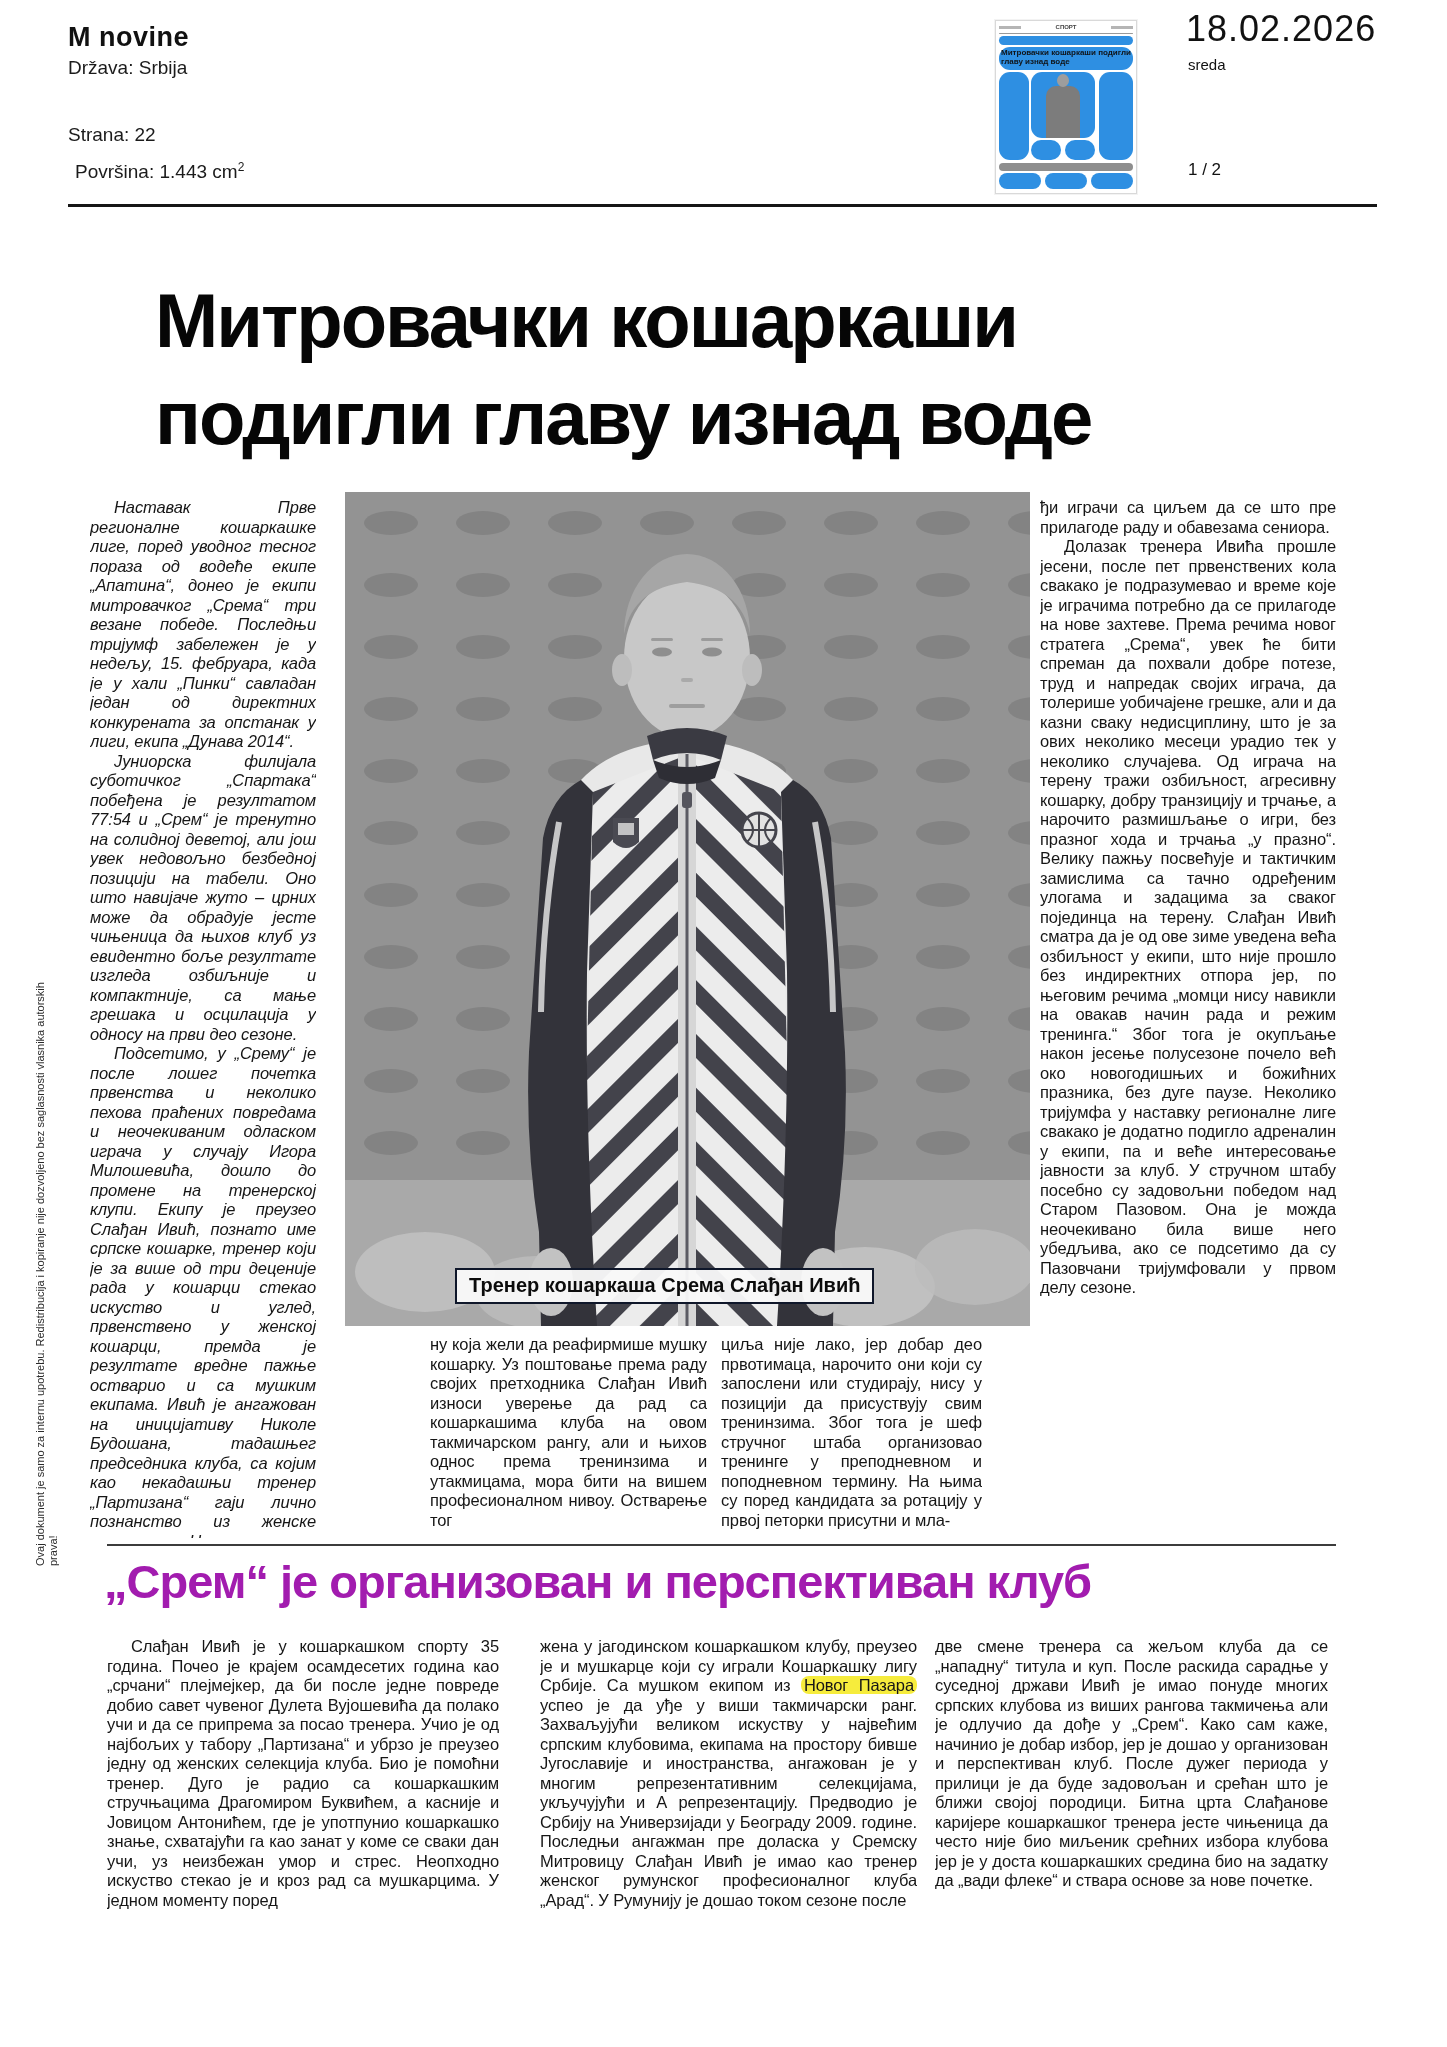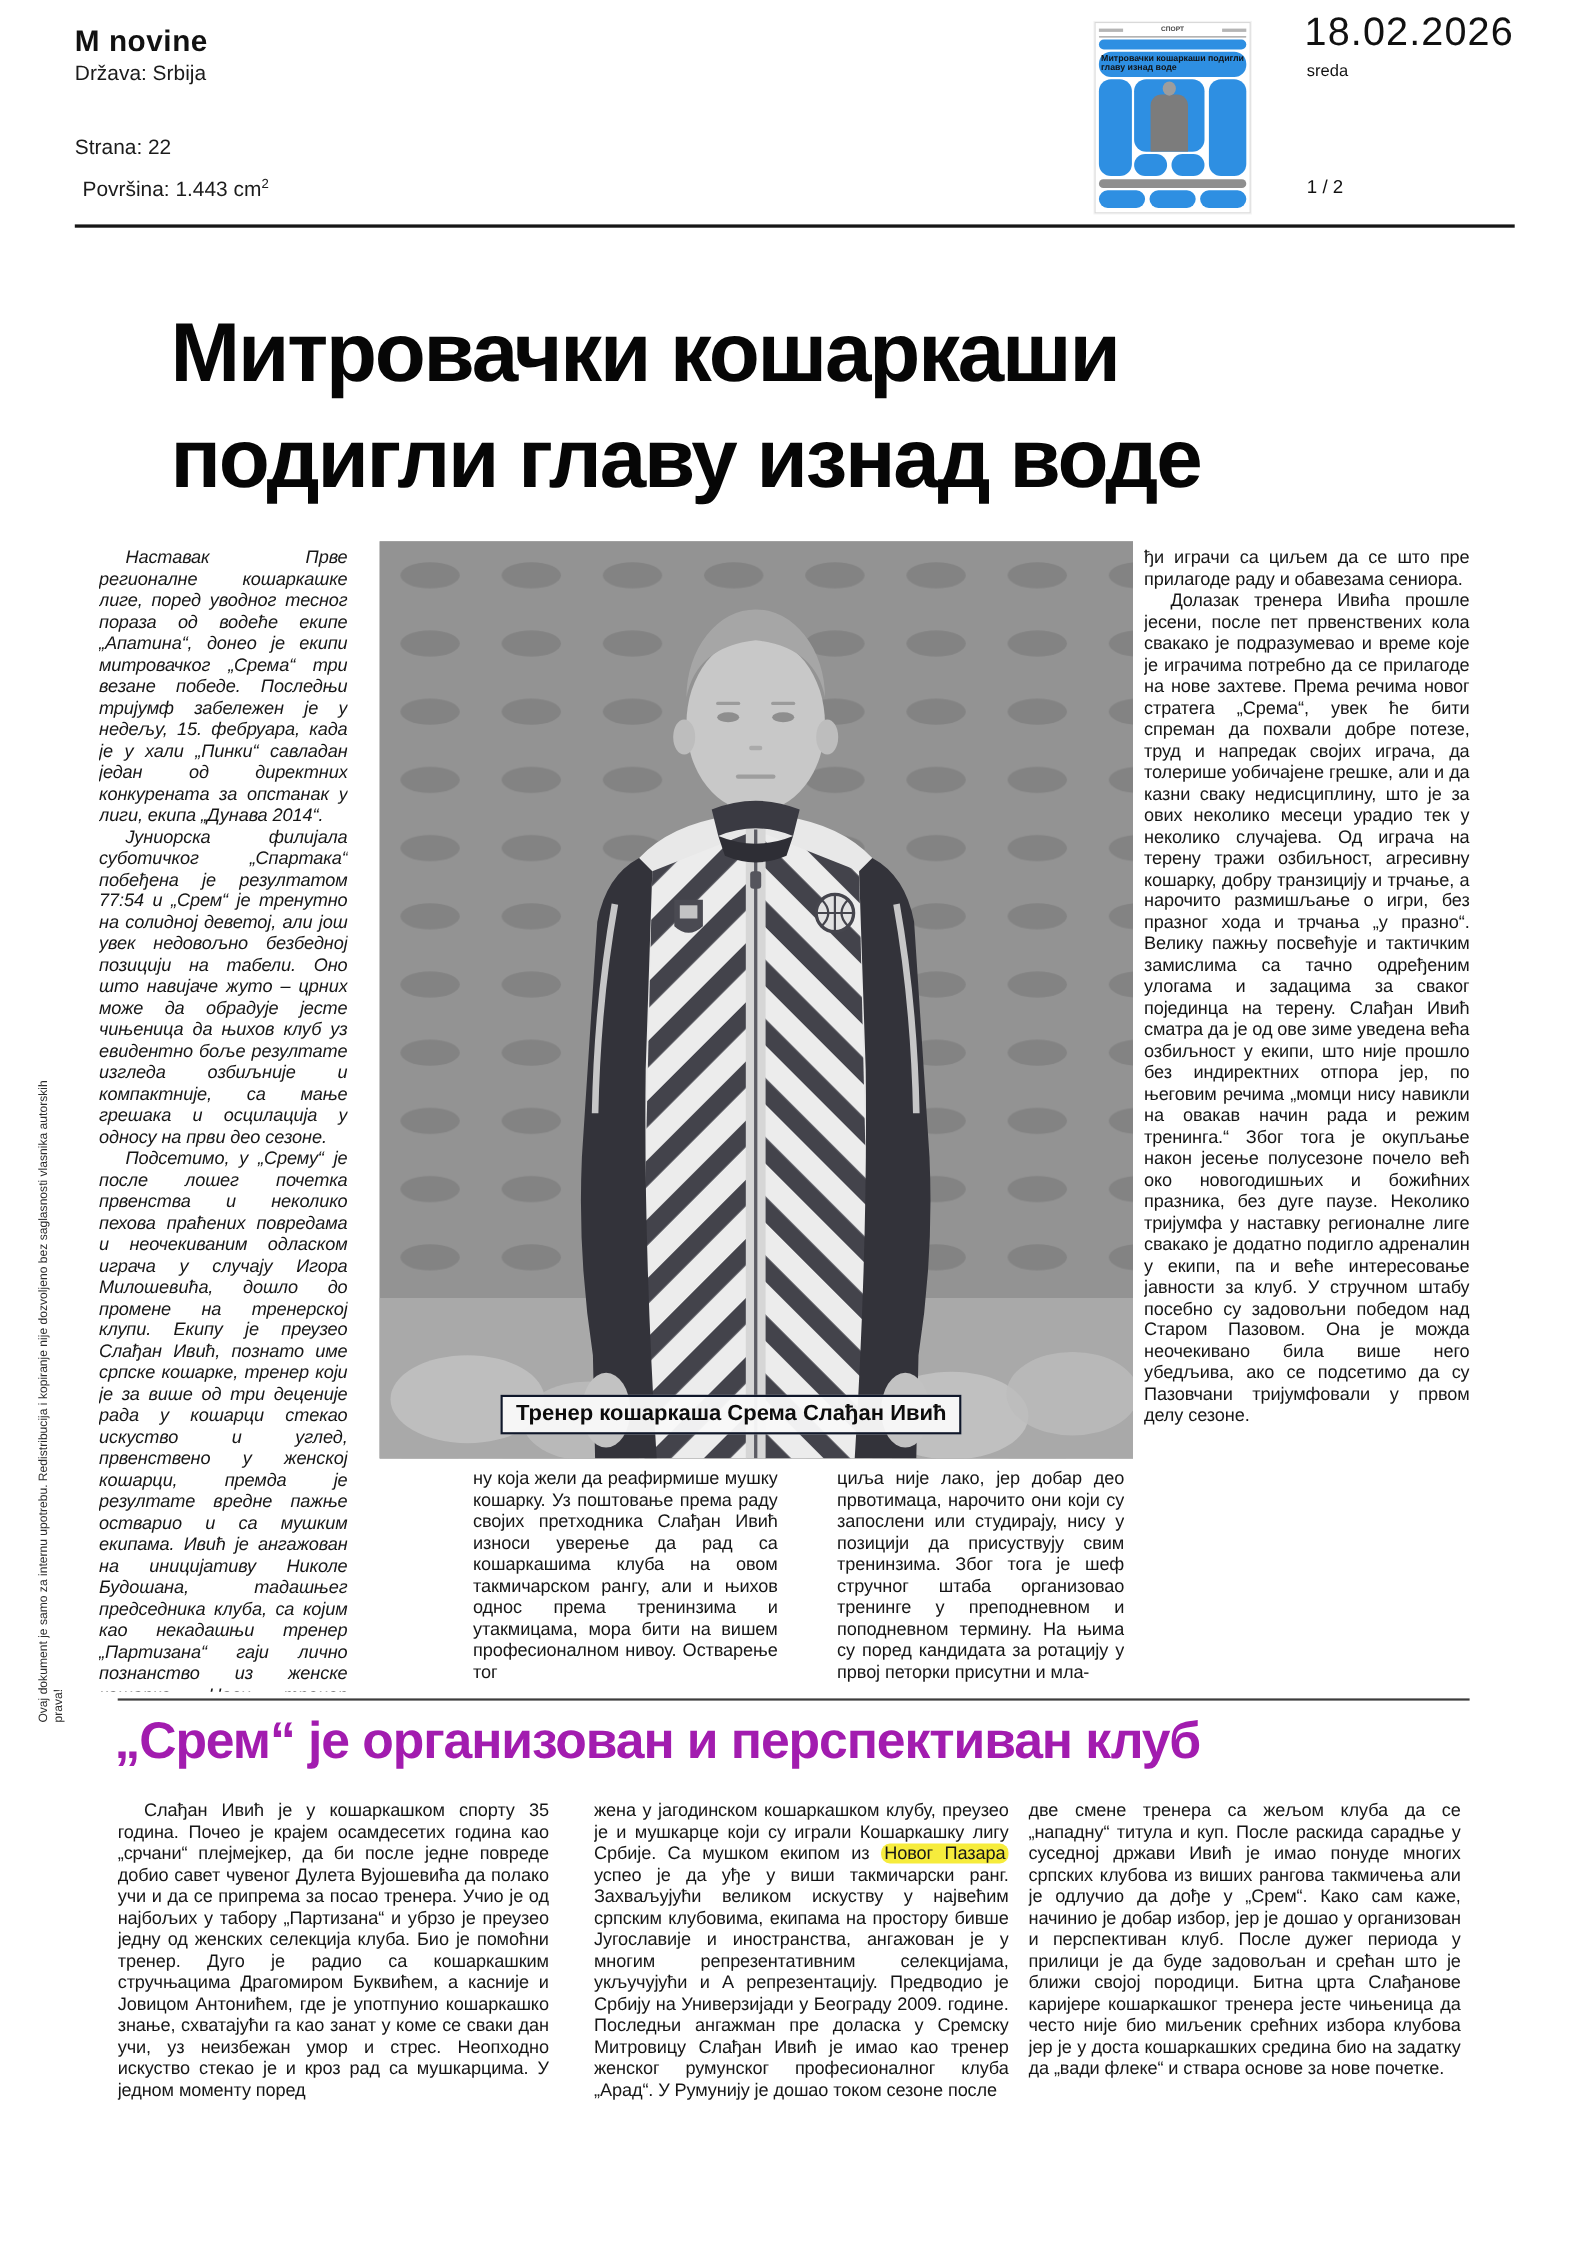--- a/index.html
+++ b/index.html
@@ -53,21 +53,21 @@
             line-height:97px;letter-spacing:-2px;color:#060606;margin:0;}
 
   
   .body-text{font-size:16.5px;line-height:19.5px;text-align:justify;color:#161616;
              letter-spacing:-0.1px;}
   .body-text p{margin:0;}
   .body-text p.ind{text-indent:24px;}
   .col1{left:90px;top:498px;width:226px;height:1040px;overflow:hidden;font-style:italic;}
   .col3{left:1040px;top:498px;width:296px;height:1040px;overflow:hidden;}
   .colA{left:430px;top:1335px;width:277px;height:202px;overflow:hidden;}
-  .colB{left:761px;top:1335px;width:261px;height:202px;overflow:hidden;}
+  .colB{left:721px;top:1335px;width:261px;height:202px;overflow:hidden;}
 
   
   .photo{left:345px;top:492px;width:685px;height:834px;background:#9b9b9b;overflow:hidden;}
   .photo svg{display:block;width:685px;height:834px;}
   .caption{position:absolute;left:110px;bottom:22px;background:rgba(248,248,248,.96);
            padding:4px 12px 5px 12px;font-size:20px;font-weight:bold;color:#0c0c0c;
            border:2px solid #0f172a;white-space:nowrap;}
 
   
   .s2-headline{left:104px;top:1554px;width:1240px;font-size:47px;font-weight:bold;

